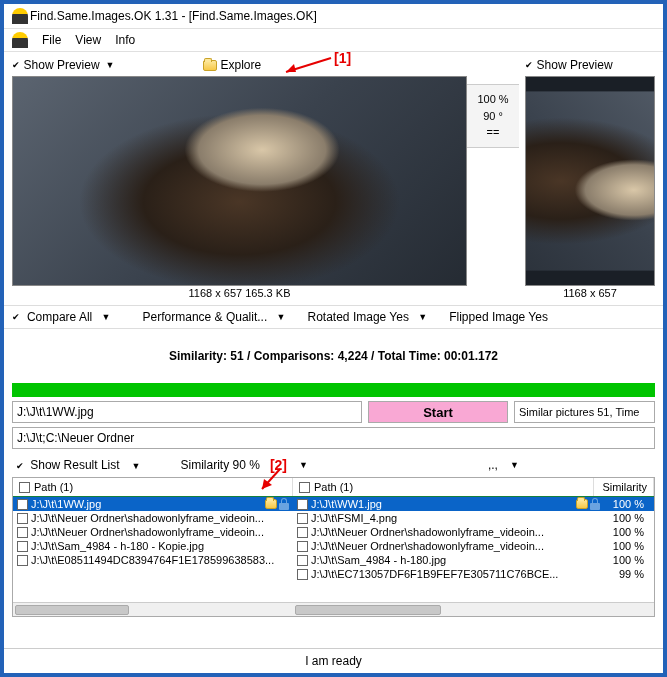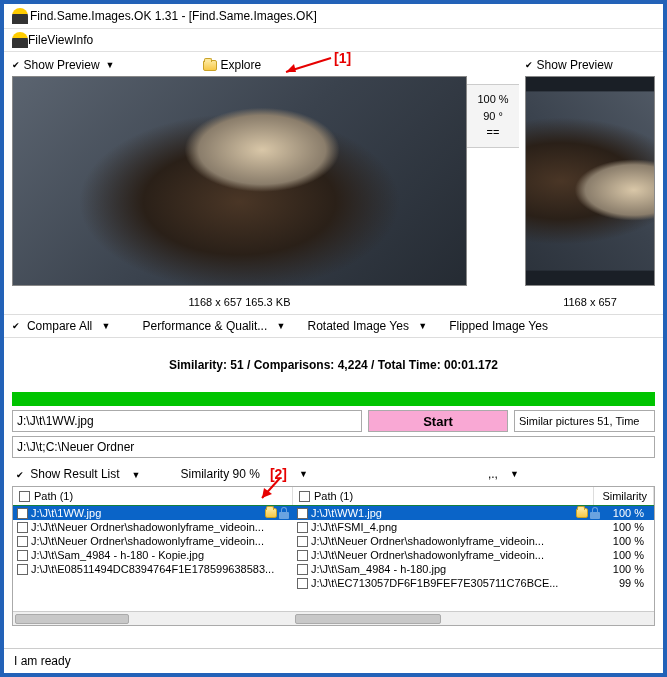--- a/index.html
+++ b/index.html
@@ -1,36 +1,36 @@
 <!DOCTYPE html>
 <html><head>
 <meta charset="utf-8">
 <style>
 * { box-sizing: border-box; margin: 0; padding: 0; }
 body { font-family: "Segoe UI", Tahoma, sans-serif; font-size: 11px; background: #fff; width: 667px; height: 677px; overflow: hidden; }
 .window { border: 4px solid #2362b8; width: 667px; height: 677px; background: #fff; display: flex; flex-direction: column; }
 .titlebar { background: #fff; padding: 4px 8px; display: flex; align-items: center; gap: 2px; border-bottom: 1px solid #e0e0e0; }
 .app-icon { width: 16px; height: 16px; border-radius: 8px 8px 0 0; background: linear-gradient(#fc0 40%, #333 40%); }
 .title-text { font-size: 12px; }
-.menubar { padding: 3px 8px; display: flex; align-items: center; border-bottom: 1px solid #e0e0e0; }
+.menubar { padding: 3px 8px; display: flex; align-items: center; gap: 14px; border-bottom: 1px solid #e0e0e0; }
 .menubar .app-icon { width: 16px; height: 16px; }
 .menu-item { font-size: 12px; cursor: pointer; }
 
 .preview-area { display: flex; padding: 2px 8px 0 8px; position: relative; }
 .preview-col { flex: 1; min-width: 0; }
 .toolbar-row { display: flex; align-items: center; gap: 4px; padding: 4px 0; font-size: 12px; }
 .caret { font-size: 9px; }
 .dropdown-arrow { font-size: 9px; margin-left: 2px; }
 .folder-icon { width: 14px; height: 11px; background: linear-gradient(#fde79a, #f7c948); border: 1px solid #c9a227; border-radius: 2px; display: inline-block; position: relative; }
 .folder-icon::before { content: ""; position: absolute; top: -3px; left: 0; width: 6px; height: 3px; background: #fde79a; border: 1px solid #c9a227; border-bottom: none; border-radius: 2px 2px 0 0; }
 .preview-box { background: #1a1f26; width: 100%; height: 210px; position: relative; overflow: hidden; border: 1px solid #888; }
 .ww-figure { position: absolute; inset: 0; background: radial-gradient(ellipse at 55% 35%, #d9c7a8 0%, #8a7d6b 18%, transparent 22%), radial-gradient(ellipse at 50% 60%, #4a3626 0%, #2a2018 30%, transparent 50%), linear-gradient(135deg, #5b6470 0%, #3a424d 50%, #252b33 100%); }
 .ww-figure.rot { transform: rotate(90deg) scale(1.4); }
 .match-info { width: 52px; background: #f4f4f4; font-size: 11px; text-align: center; padding: 6px 2px; line-height: 1.5; border: 1px solid #ccc; border-left: none; border-right: none; align-self: flex-start; margin-top: 30px; }
-.img-meta { text-align: center; font-size: 11px; padding: 10px 0 6px; }
+.img-meta { text-align: center; font-size: 11px; padding: 1px 0 6px; }
 
 .ann { position: absolute; color: #e60000; font-weight: bold; font-size: 14px; pointer-events: none; z-index: 50; }
 .arrow-svg { position: absolute; pointer-events: none; z-index: 49; }
 
 .options-row { display: flex; align-items: center; gap: 6px; padding: 4px 8px; font-size: 12px; border-top: 1px solid #ddd; }
 .options-row > span { display: flex; align-items: center; gap: 2px; white-space: nowrap; }
 .stats-row { text-align: center; font-size: 12px; font-weight: bold; padding: 20px; border-top: 1px solid #ddd; }
 .green-bar { height: 14px; background: #00c400; margin: 0 8px; }
 
 .path-start { display: flex; gap: 6px; padding: 4px 8px; align-items: stretch; }
@@ -57,21 +57,21 @@
 .tr .chk { background: #fff; flex-shrink: 0; margin-right: 3px; }
 .tr .txt { flex: 1; overflow: hidden; text-overflow: ellipsis; }
 .tr .sim-cell { flex: 0 0 50px; text-align: right; padding-right: 6px; }
 .tr .mini-icon { width: 12px; height: 10px; margin: 0 2px; flex-shrink: 0; }
 .lock-icon { width: 10px; height: 12px; display: inline-block; position: relative; }
 .lock-icon::before { content: ""; position: absolute; bottom: 0; width: 10px; height: 7px; background: #6aa3e0; border-radius: 1px; }
 .lock-icon::after { content: ""; position: absolute; top: 0; left: 2px; width: 4px; height: 5px; border: 1.5px solid #6aa3e0; border-bottom: none; border-radius: 3px 3px 0 0; }
 .scroll-h { height: 14px; background: #f0f0f0; border-top: 1px solid #ccc; position: relative; }
 .scroll-h::after { content: ""; position: absolute; left: 2px; top: 2px; width: 40%; height: 8px; background: #c8c8c8; border: 1px solid #aaa; border-radius: 2px; }
 
-.statusbar { margin-top: auto; padding: 5px 10px; font-size: 12px; border-top: 1px solid #ccc; background: #fff; }
+.statusbar { margin-top: auto; padding: 5px 10px; font-size: 12px; border-top: 1px solid #ccc; background: #fff; text-align: center; }
 </style>
 </head>
 <body>
 
 <div class="window">
 
   <div class="titlebar">
     <span class="app-icon"></span>
     <span class="title-text">Find.Same.Images.OK 1.31 - [Find.Same.Images.OK]</span>
   </div>

